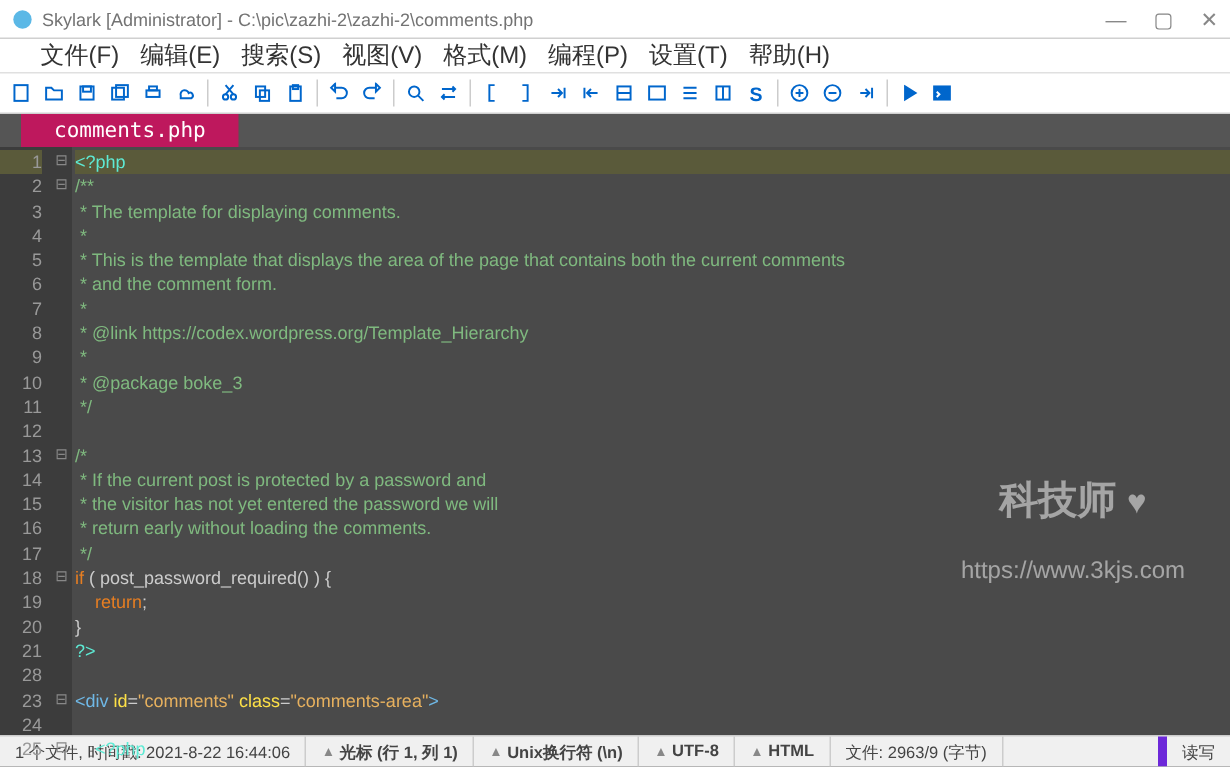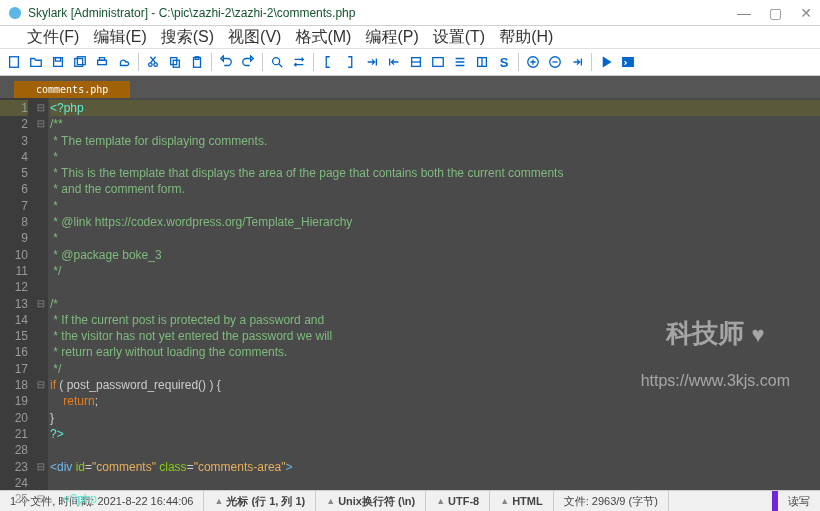--- a/index.html
+++ b/index.html
@@ -1,40 +1,40 @@
 <!DOCTYPE html>
 <html><head>
 <meta charset="utf-8">
 <style>
 *{margin:0;padding:0;box-sizing:border-box;font-family:"Microsoft YaHei",sans-serif}
 body{width:820px;height:511px;overflow:hidden;background:#fff;position:relative}
 .titlebar{height:26px;background:#fff;display:flex;align-items:center;padding:0 8px;border-bottom:1px solid #d0d0d0}
 .titlebar .icon{width:14px;height:14px;margin-right:6px}
-.titlebar-text{font-size:12px;color:#14532d;flex:1}
+.titlebar-text{font-size:12px;color:#737373;flex:1}
 .winbtns{display:flex;gap:18px}
 .winbtns span{font-size:14px;color:#888;cursor:pointer}
 .menubar{height:22px;background:#fff;display:flex;align-items:center;padding:0 20px;font-size:16px;color:#333}
 .menubar span{padding:0 7px;cursor:pointer}
 .toolbar{height:28px;background:#fff;display:flex;align-items:center;padding:0 4px;gap:2px;border-top:1px solid #e0e0e0;border-bottom:1px solid #d0d0d0}
 .tbtn{width:20px;height:20px;display:flex;align-items:center;justify-content:center;cursor:pointer;color:#0066cc}
 .tbtn svg{width:14px;height:14px;stroke:#0066cc;fill:none;stroke-width:1.5}
 .tsep{width:1px;height:18px;background:#ccc;margin:0 2px}
 .tabbar{height:22px;background:#555;display:flex;align-items:flex-end;padding-left:14px}
-.tab{background:#a16207;color:#fff;font-size:10px;padding:3px 22px;font-family:monospace}
+.tab{background:#be185d;color:#fff;font-size:14px;padding:3px 22px;font-family:monospace}
 .editor{display:flex;height:392px;background:#4a4a4a;position:relative}
 .gutter{width:34px;background:#3c3c3c;color:#999;font-family:Consolas,monospace;font-size:12px;text-align:right;padding-right:6px;padding-top:2px;line-height:16.3px}
 .fold{width:14px;background:#3c3c3c;padding-top:2px;line-height:16.3px;font-size:10px;color:#888}
 .fold div{height:16.3px;text-align:center}
 .code{flex:1;font-family:Consolas,monospace;font-size:12px;padding-top:2px;line-height:16.3px;color:#ccc;white-space:pre;padding-left:2px;position:relative}
 .code .line{height:16.3px}
 .kwd{color:#e67e22}
 .com{color:#7fb97f}
 .str{color:#e6b05e}
 .tag{color:#6fb8e6}
-.attr{color:#84cc16}
+.attr{color:#fde047}
 .php{color:#5eead4}
 .watermark{position:absolute;right:30px;top:218px;color:rgba(255,255,255,0.5);text-align:center}
 .watermark .w1{font-size:26px;font-weight:bold}
 .watermark .w2{font-size:16px;margin-top:21px}
 .heart{display:inline-block;font-size:22px;color:rgba(255,255,255,0.5);vertical-align:middle}
 .statusbar{height:21px;background:#f0f0f0;display:flex;align-items:center;font-size:11px;color:#444;border-top:1px solid #ccc}
 .statusbar span{padding:0 10px;border-right:1px solid #ccc;height:100%;display:flex;align-items:center}
 .statusbar .tri{color:#888;margin-right:3px;font-size:9px}
 .statusbar .last{margin-left:auto;border-left:6px solid #6d28d9;border-right:none}
 .hl{background:#5a5a3a}

